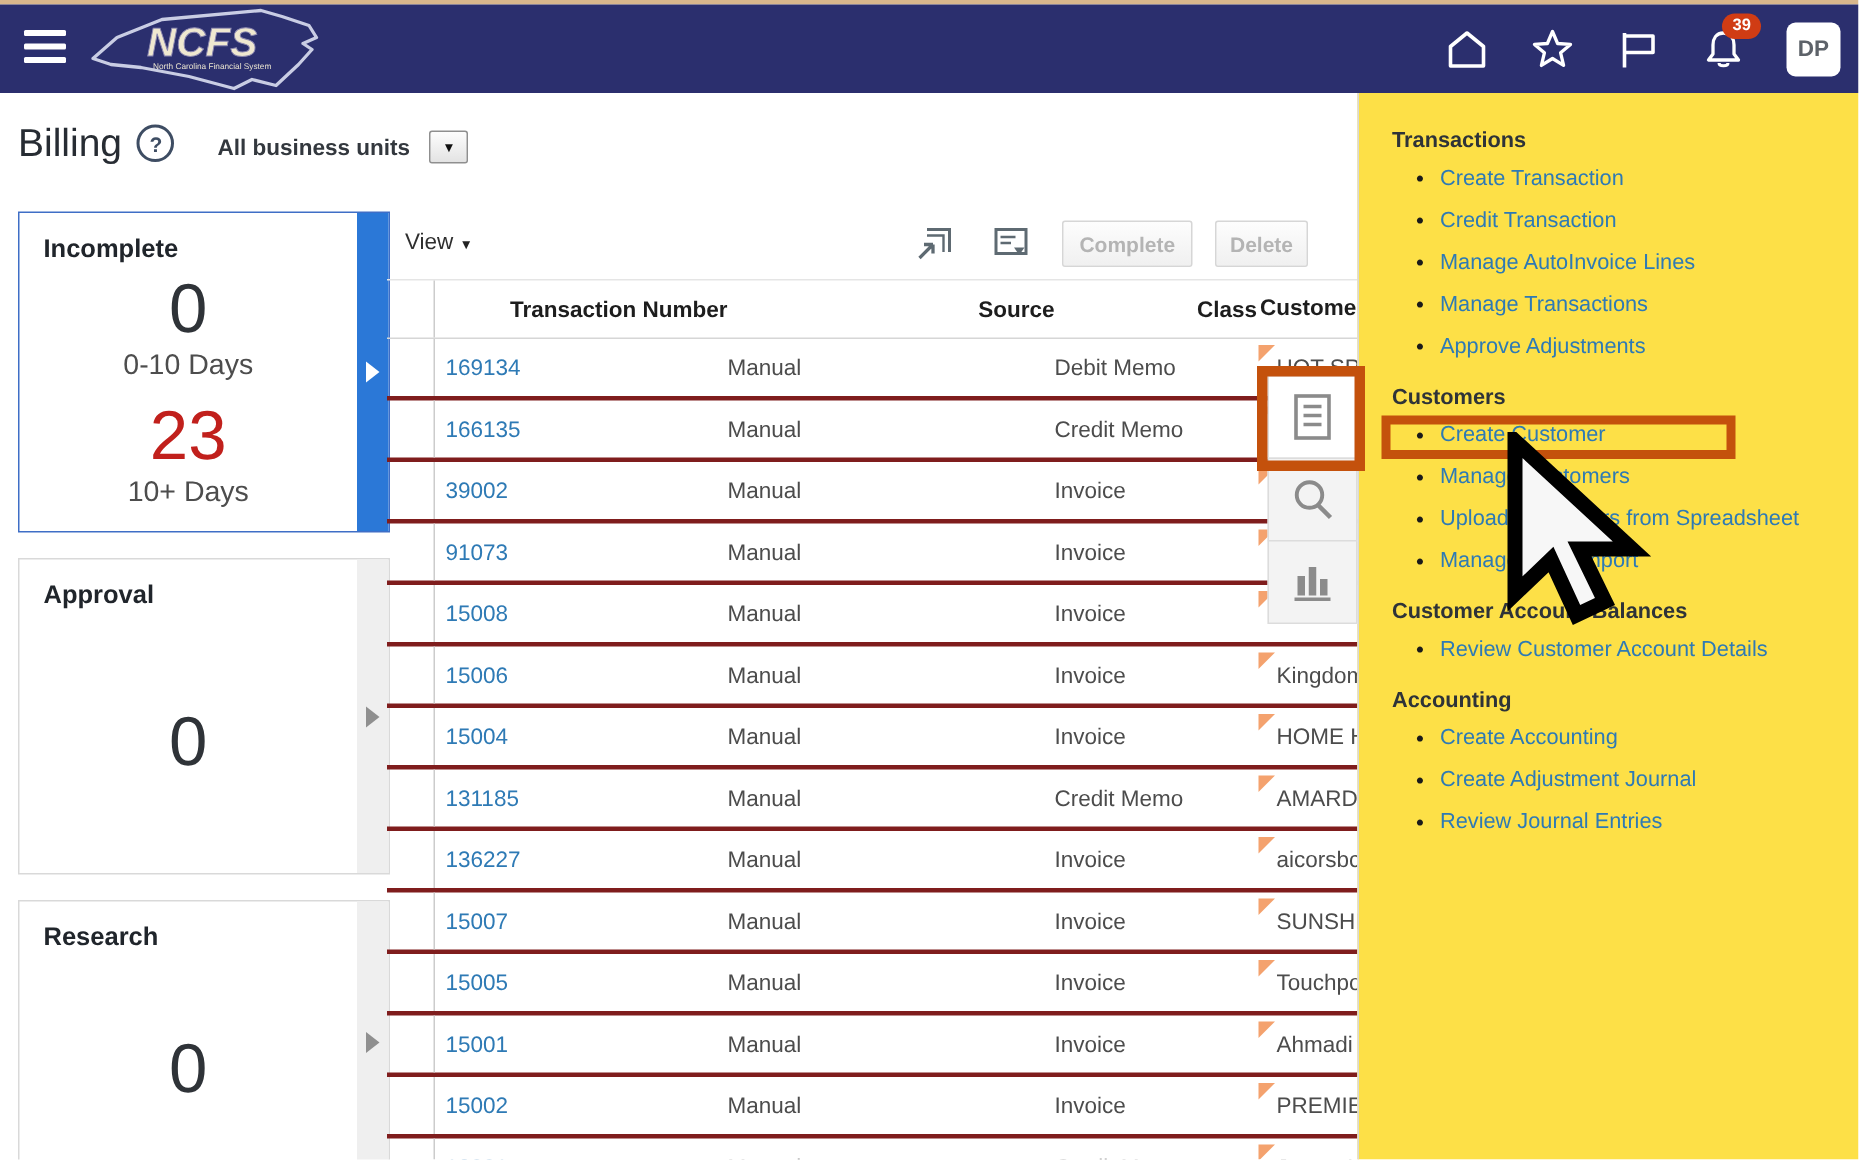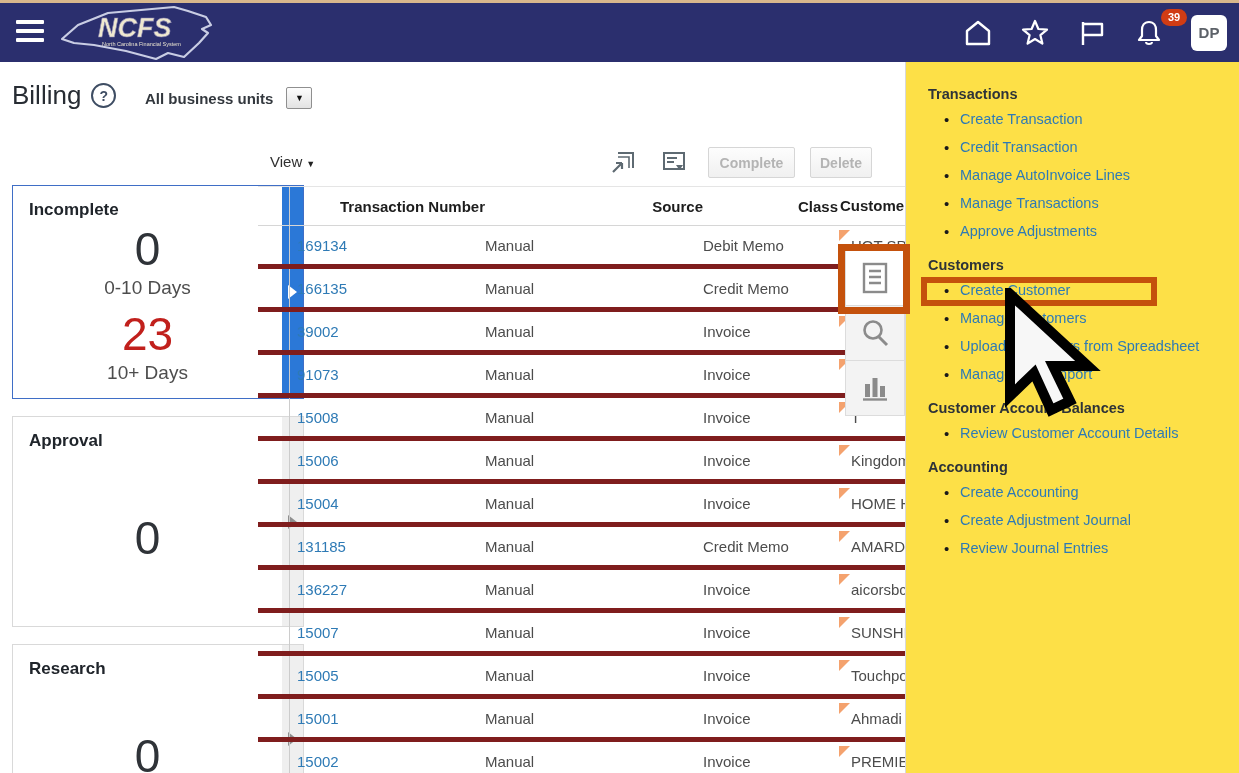--- a/index.html
+++ b/index.html
@@ -10,36 +10,36 @@
   }
   
   .topstrip{position:absolute;top:0;left:0;width:100%;height:3px;background:#d8b78c;}
   .header{position:absolute;top:3px;left:0;width:100%;height:59px;background:#2b2f6e;}
   .hamburger{position:absolute;left:16px;top:17px;width:28px;height:24px;cursor:pointer;}
   .hamburger span{display:block;width:28px;height:4px;background:#fff;margin-bottom:5px;border-radius:1px;}
   .logo{position:absolute;left:56px;top:0px;}
   .hdr-icons{position:absolute;right:12px;top:0;height:59px;display:flex;align-items:center;gap:27px;}
   .hicon{width:30px;height:30px;display:flex;align-items:center;justify-content:center;cursor:pointer;}
   .bell-wrap{position:relative;}
-  .badge{position:absolute;top:-9px;left:27px;background:#d03c14;color:#fff;font-size:11px;
+  .badge{position:absolute;top:-9px;left:14px;background:#d03c14;color:#fff;font-size:11px;
     font-weight:bold;border-radius:10px;padding:2px 7px;line-height:1.2;}
   .avatar{width:36px;height:36px;background:#fff;border-radius:6px;display:flex;align-items:center;
     justify-content:center;color:#5d6269;font-weight:bold;font-size:15px;cursor:pointer;}
   
   .title-row{position:absolute;top:80px;left:12px;display:flex;align-items:center;}
   .page-title{font-size:26px;color:#272c33;}
   .help-circle{width:21px;height:21px;border:2px solid #3e4d63;border-radius:50%;color:#3e4d63;
     font-size:14px;font-weight:bold;display:flex;align-items:center;justify-content:center;margin-left:10px;}
   .bu-filter{position:absolute;top:87px;left:145px;display:flex;align-items:center;}
   .bu-label{font-size:15px;font-weight:bold;color:#33383e;}
   .bu-dd{margin-left:13px;width:24px;height:20px;border:1px solid #8f8f8f;border-radius:2px;
     background:linear-gradient(#fdfdfd,#e3e3e3);display:flex;align-items:center;justify-content:center;
     font-size:9px;color:#111;cursor:pointer;}
   
-  .card{position:absolute;left:12px;width:292px;background:#fff;box-sizing:border-box;margin-top:44px;}
+  .card{position:absolute;left:12px;width:248px;background:#fff;box-sizing:border-box;}
   .card .strip{position:absolute;top:0;right:0;bottom:0;width:21px;display:flex;align-items:center;justify-content:center;cursor:pointer;}
   .card h2{margin:14px 0 0 16px;font-size:17px;color:#20252b;}
   .card .body{position:absolute;left:0;right:21px;top:34px;bottom:0;display:flex;flex-direction:column;
     align-items:center;justify-content:center;}
   .big-num{font-size:46px;color:#2f3338;line-height:1.1;}
   .big-num.red{color:#c1201c;}
   .num-label{font-size:19px;color:#4d4d4d;margin:2px 0 10px 0;}
   .card.incomplete{top:141px;height:214px;border:1px solid #3f6ec6;}
   .card.incomplete .strip{background:#2b78d7;}
   .arrow-w{width:0;height:0;border-left:9px solid #fff;border-top:7px solid transparent;border-bottom:7px solid transparent;}
@@ -52,21 +52,21 @@
   .toolbar{position:absolute;top:147px;left:258px;width:647px;height:34px;}
   .view-menu{position:absolute;left:12px;top:6px;font-size:15px;color:#2f2f2f;cursor:pointer;}
   .view-menu .caret{font-size:9px;margin-left:4px;color:#222;}
   .tb-icon{position:absolute;top:2px;width:26px;height:26px;cursor:pointer;}
   .btn{position:absolute;top:0;height:31px;box-sizing:border-box;border:1px solid #d6d6d6;border-radius:2px;
     background:linear-gradient(#fdfdfd,#f0f0f0);color:#b4b4b4;font-weight:bold;font-size:14px;
     display:flex;align-items:center;justify-content:center;cursor:default;font-family:"Liberation Sans",sans-serif;}
   
   .tablewrap{position:absolute;top:186px;left:258px;width:647px;bottom:0;overflow:hidden;}
   .thead{display:flex;height:38px;align-items:center;border-top:1px solid #e5e5e5;border-bottom:1px solid #d6d6d6;}
-  .trow{display:flex;height:38px;align-items:center;border-bottom:5px solid #7f1d1d;}
+  .trow{display:flex;height:38px;align-items:center;border-bottom:3px solid #7f1d1d;}
   .cell{box-sizing:border-box;flex:none;font-size:15px;color:#4c4c4c;white-space:nowrap;overflow:hidden;}
   .cell.sel{width:32px;height:38px;border-right:1px solid #ccc;}
   .cell.num{width:195px;padding-left:7px;}
   .cell.src{width:218px;}
   .cell.cls{width:135px;}
   .cell.cust{width:67px;position:relative;height:38px;}
   .cell.cust .ctext{position:absolute;left:13px;top:11px;font-size:15px;color:#4c4c4c;white-space:nowrap;}
   .thead .cell{font-weight:bold;color:#1d1d1d;text-align:right;}
   a.tlink{color:#2e7ab5;text-decoration:none;cursor:pointer;}
   .tri{position:absolute;left:1px;top:4px;width:0;height:0;

